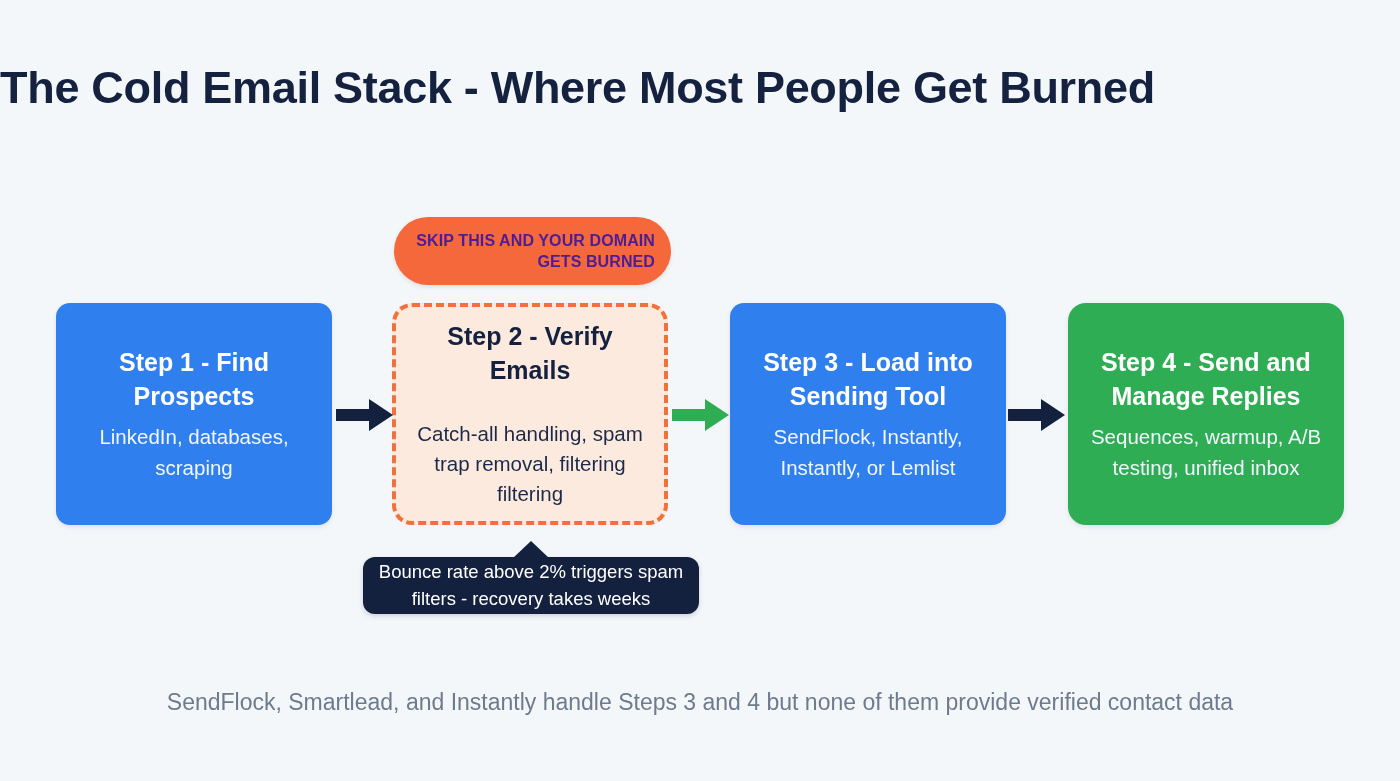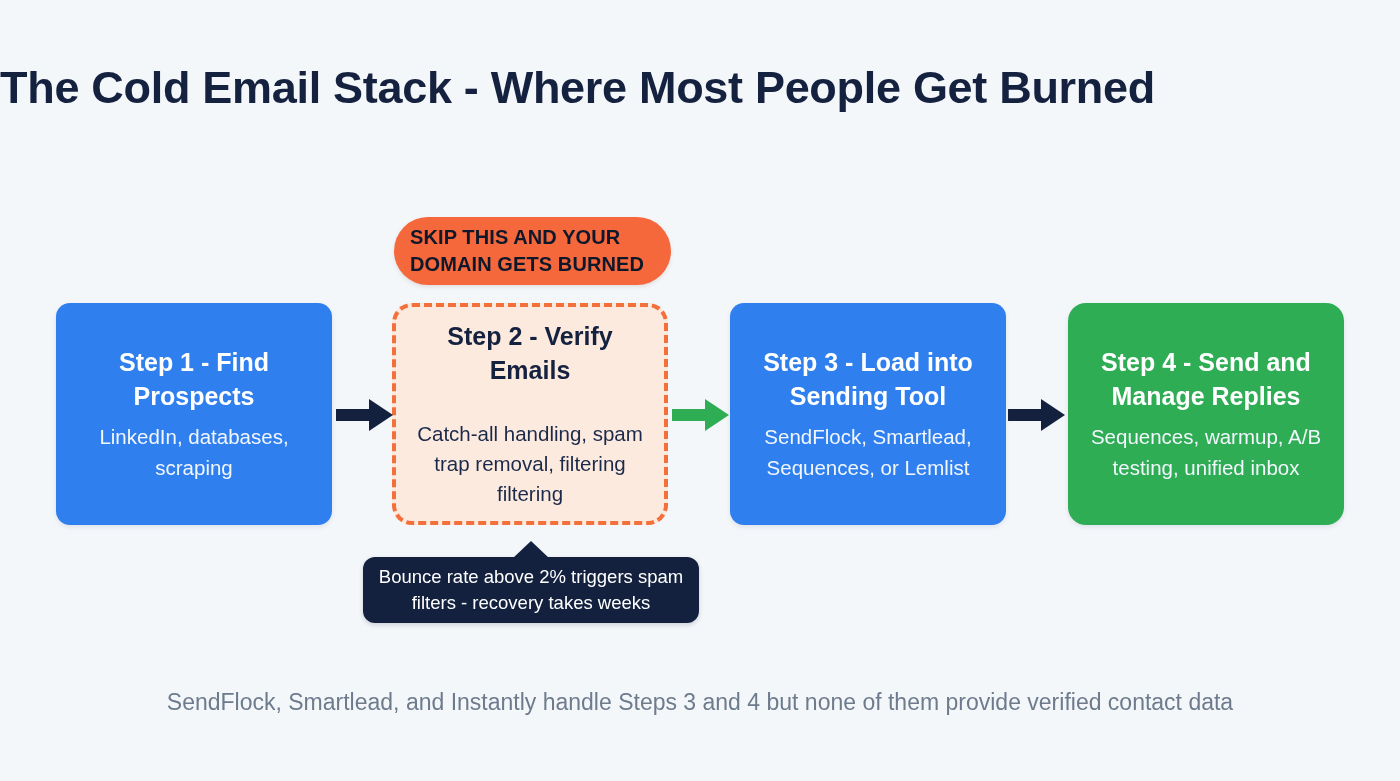--- a/index.html
+++ b/index.html
@@ -114,36 +114,36 @@
     height: 68px;
     background: #f4683c;
     border-radius: 34px;
     display: flex;
     align-items: center;
     justify-content: center;
     box-shadow: 0 2px 4px rgba(90,50,30,0.12);
     z-index: 4;
   }
   .warning-badge-text {
-    color: #0f172a;
-    font-size: 20px;
+    color: #4c1d95;
+    font-size: 16px;
     font-weight: bold;
-    text-align: left;
+    text-align: right;
     line-height: 1.33;
     letter-spacing: 0.1px;
     padding: 0 16px;
   }
 
   
   .callout {
     position: absolute;
     left: 363px;
     top: 557px;
     width: 336px;
-    height: 66px;
+    height: 57px;
     background: #13213f;
     border-radius: 12px;
     display: flex;
     align-items: center;
     justify-content: center;
     box-shadow: 0 2px 5px rgba(20,34,68,0.18);
   }
   .callout-pointer {
     position: absolute;
     left: 50%;
@@ -191,21 +191,21 @@
     <div class="step-desc">LinkedIn, databases, scraping</div>
   </div>
 
   <div class="step-box dashed" id="box-2">
     <div class="step-title">Step 2 - Verify Emails</div>
     <div class="step-desc">Catch-all handling, spam trap removal, filtering filtering</div>
   </div>
 
   <div class="step-box blue" id="box-3">
     <div class="step-title">Step 3 - Load into Sending Tool</div>
-    <div class="step-desc">SendFlock, Smartlead, Sequences, or Lemlist</div>
+    <div class="step-desc">SendFlock, Instantly, Instantly, or Lemlist</div>
   </div>
 
   <div class="step-box green" id="box-4">
     <div class="step-title">Step 4 - Send and Manage Replies</div>
     <div class="step-desc">Sequences, warmup, A/B testing, unified inbox</div>
   </div>
 
 </div>
 
 <div class="arrow" id="arrow-1">

